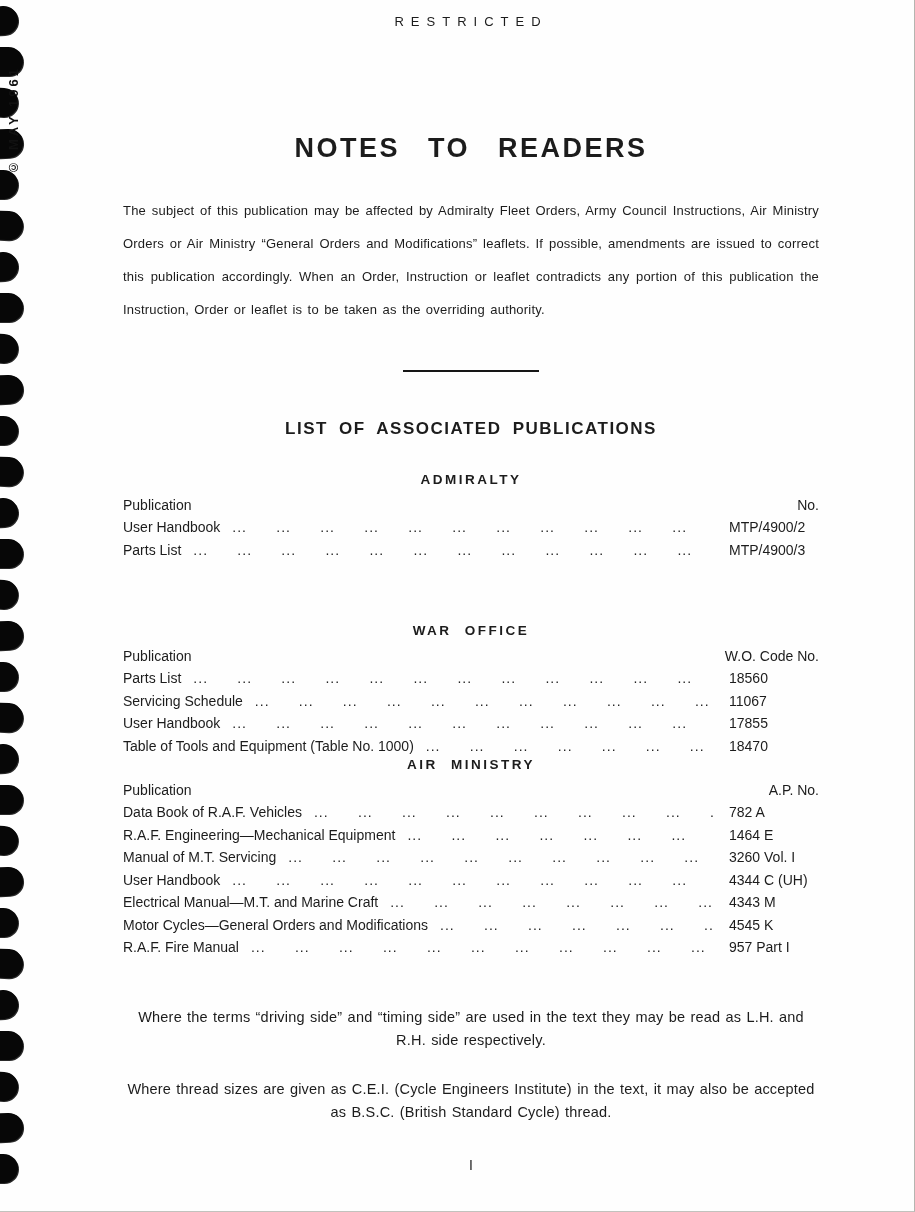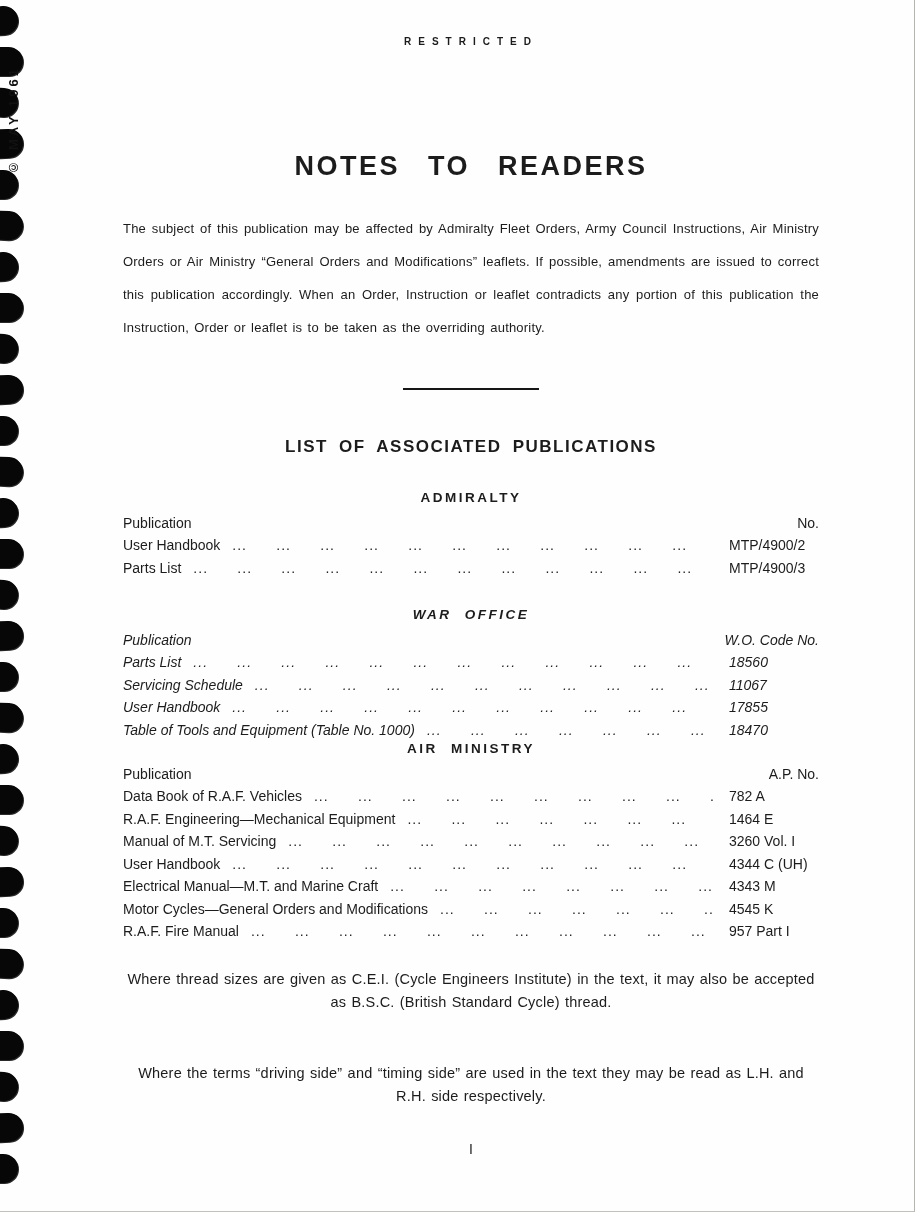--- a/index.html
+++ b/index.html
@@ -24,22 +24,22 @@
   }
   .stamp{
     position:absolute;left:6px;top:66px;z-index:3;
     writing-mode:vertical-rl;transform:rotate(180deg);
     font-size:13px;font-weight:700;letter-spacing:3px;color:#111;
     white-space:nowrap;
   }
   
   .content{position:absolute;left:123px;right:95px;top:0;z-index:4;}
   .restricted{
-    text-align:center;font-weight:700;font-size:10px;
-    letter-spacing:7px;padding-top:36px;
+    text-align:center;font-weight:400;font-size:13px;
+    letter-spacing:7px;padding-top:14px;
   }
   .doc-title{
     text-align:center;font-weight:700;font-size:27px;
     letter-spacing:2.5px;word-spacing:18px;
     margin:104px 0 0 0;
   }
   .intro{
     margin-top:30px;font-size:13px;line-height:33px;
     text-align:justify;letter-spacing:0.2px;word-spacing:1.5px;
   }
@@ -50,21 +50,21 @@
   .list-heading{
     text-align:center;font-weight:700;font-size:17px;
     letter-spacing:1.5px;word-spacing:5px;margin:47px 0 0 0;
   }
   .pub-section{margin-top:0;}
   .section-heading{
     text-align:center;font-weight:700;font-size:13.5px;
     letter-spacing:2.5px;word-spacing:7px;margin:0;
   }
   .sec-admiralty{margin-top:33px;}
-  .sec-waroffice{margin-top:28px;font-style:italic;}
+  .sec-waroffice{margin-top:62px;}
   .sec-airministry{}
   .pub-head{
     display:flex;justify-content:space-between;align-items:baseline;
     font-size:14px;margin-top:7px;line-height:22px;
   }
   .col-no{white-space:nowrap;}
   .pub-row{
     display:flex;align-items:baseline;font-size:14px;line-height:22.5px;justify-content:center;
   }
   .pub-label{white-space:nowrap;flex:none;}
@@ -220,20 +220,20 @@
         <span class="leader"></span>
         <span class="pub-value">4545 K</span>
       </div>
       <div class="pub-row">
         <span class="pub-label">R.A.F. Fire Manual</span>
         <span class="leader"></span>
         <span class="pub-value">957 Part I</span>
       </div>
     </section>
 
+    <p class="note note-1">Where the terms “driving side” and “timing side” are used in the text they may be read as L.H. and R.H. side respectively.</p>
+
     <p class="note note-2">Where thread sizes are given as C.E.I. (Cycle Engineers Institute) in the text, it may also be accepted as B.S.C. (British Standard Cycle) thread.</p>
-
-    <p class="note note-1">Where the terms “driving side” and “timing side” are used in the text they may be read as L.H. and R.H. side respectively.</p>
 
     <div class="page-number">I</div>
 
   </div>
 </div>
 
 </body></html>

